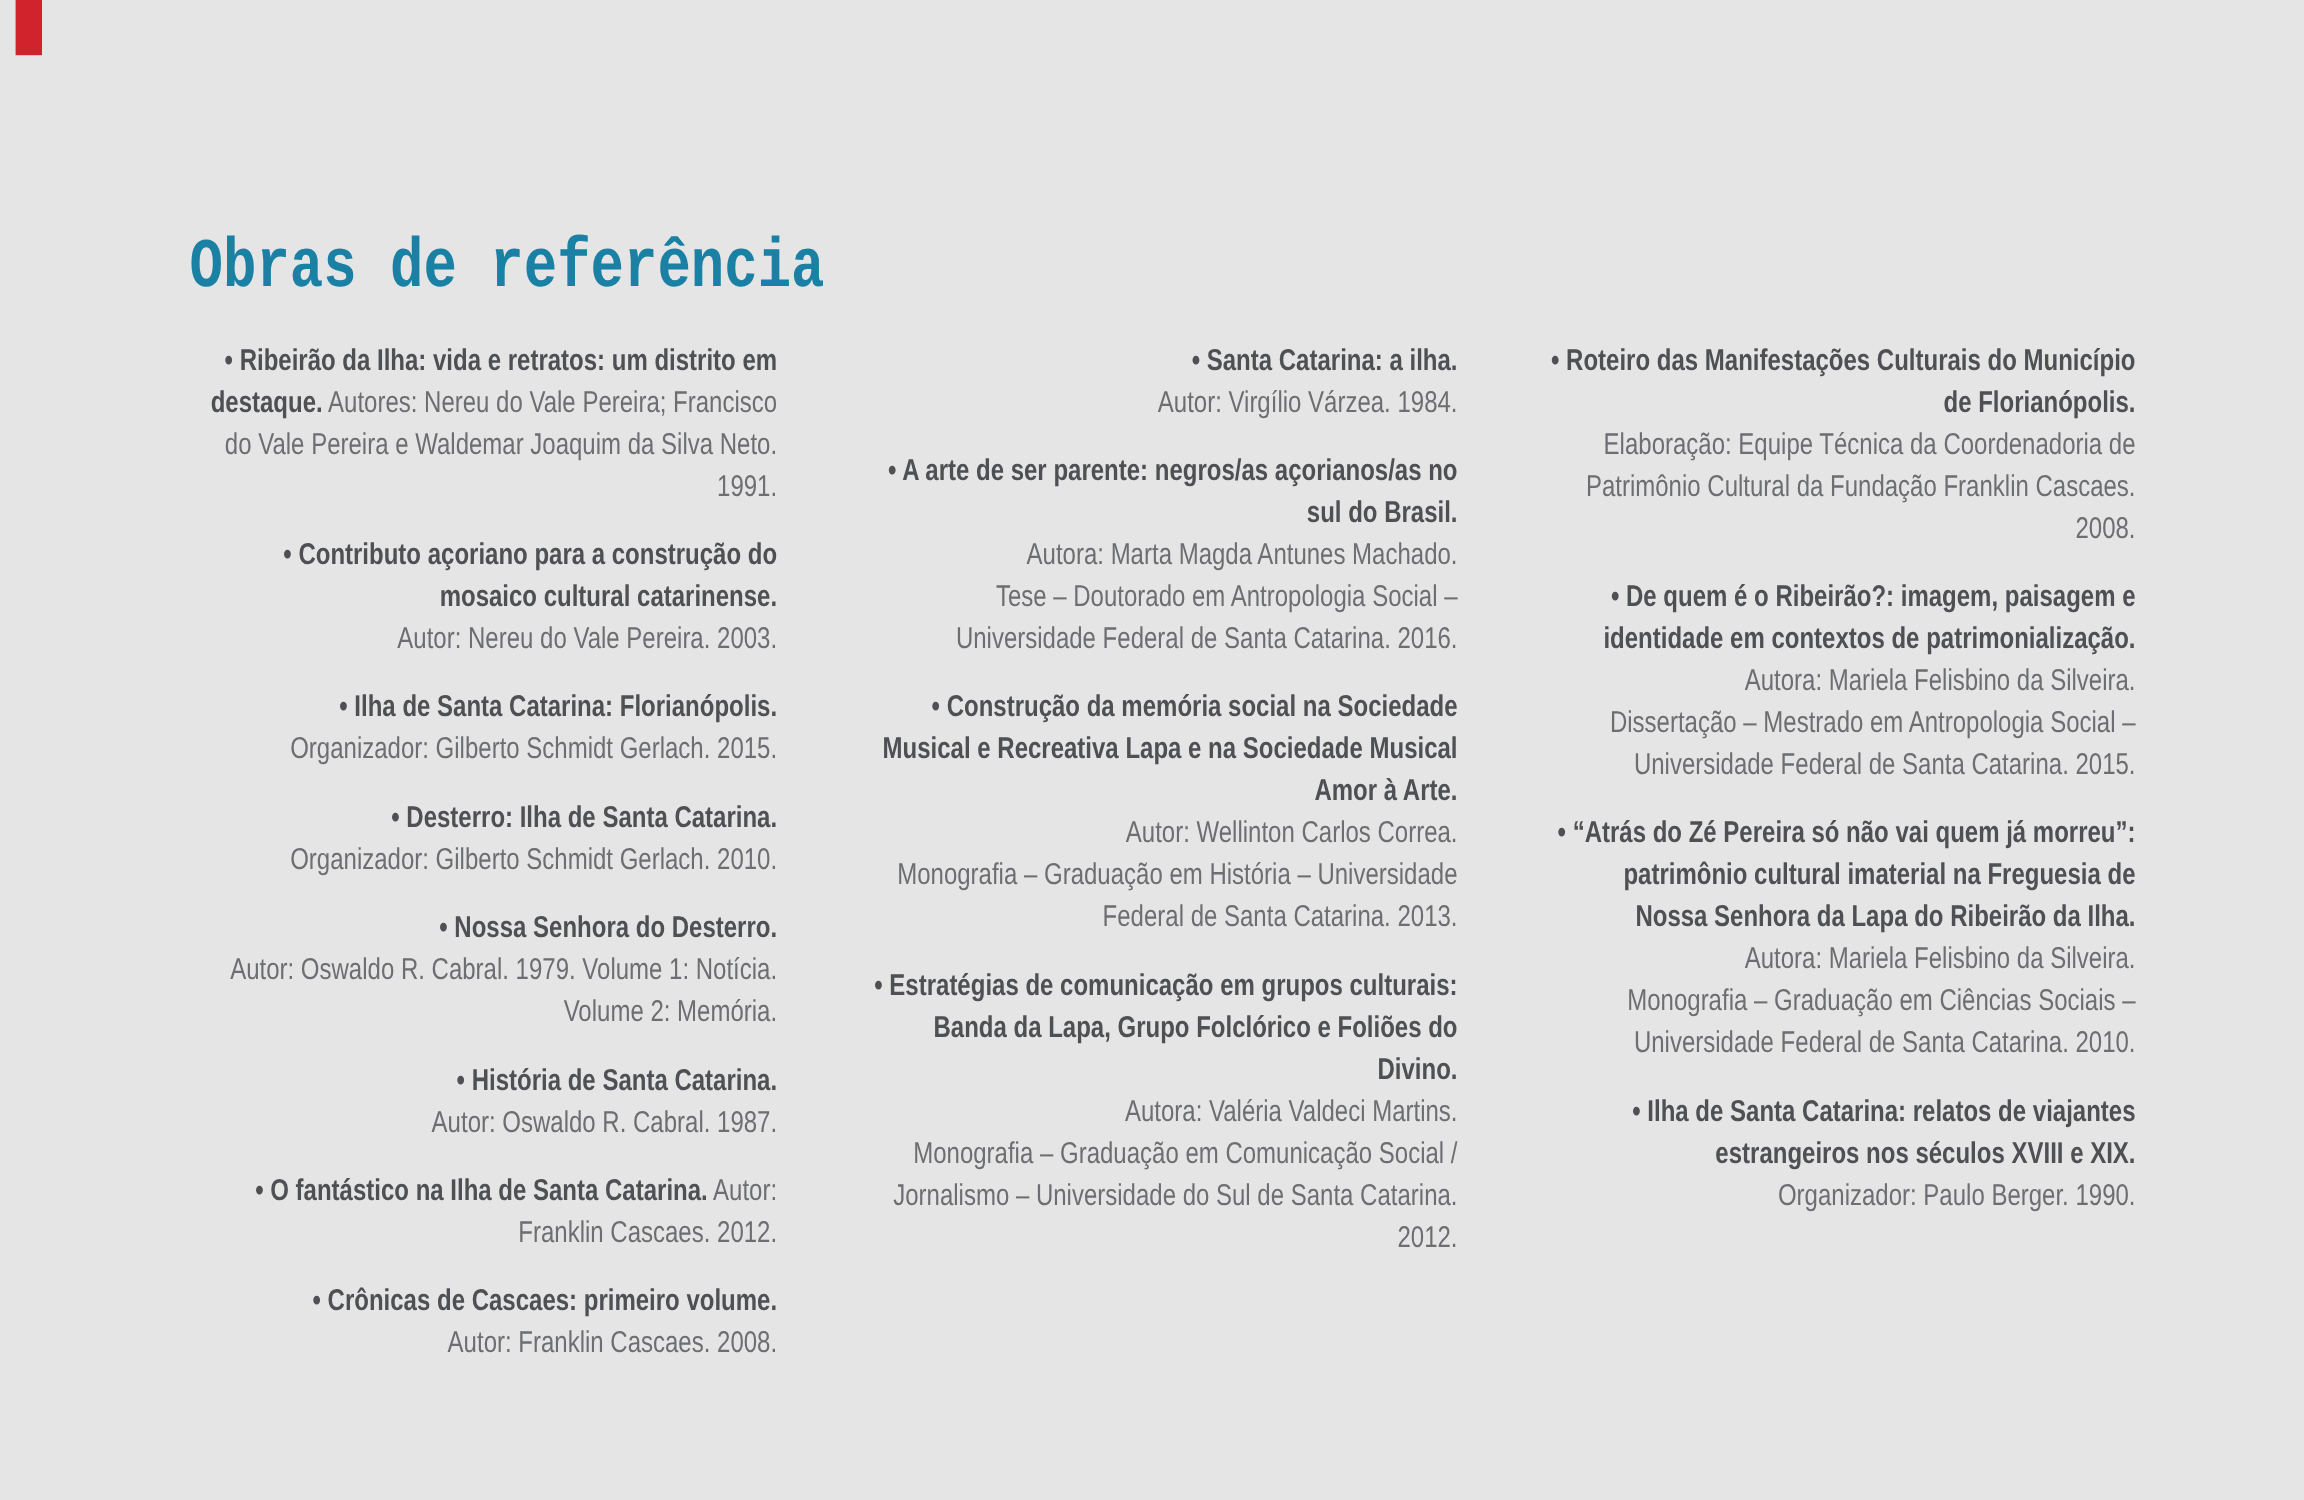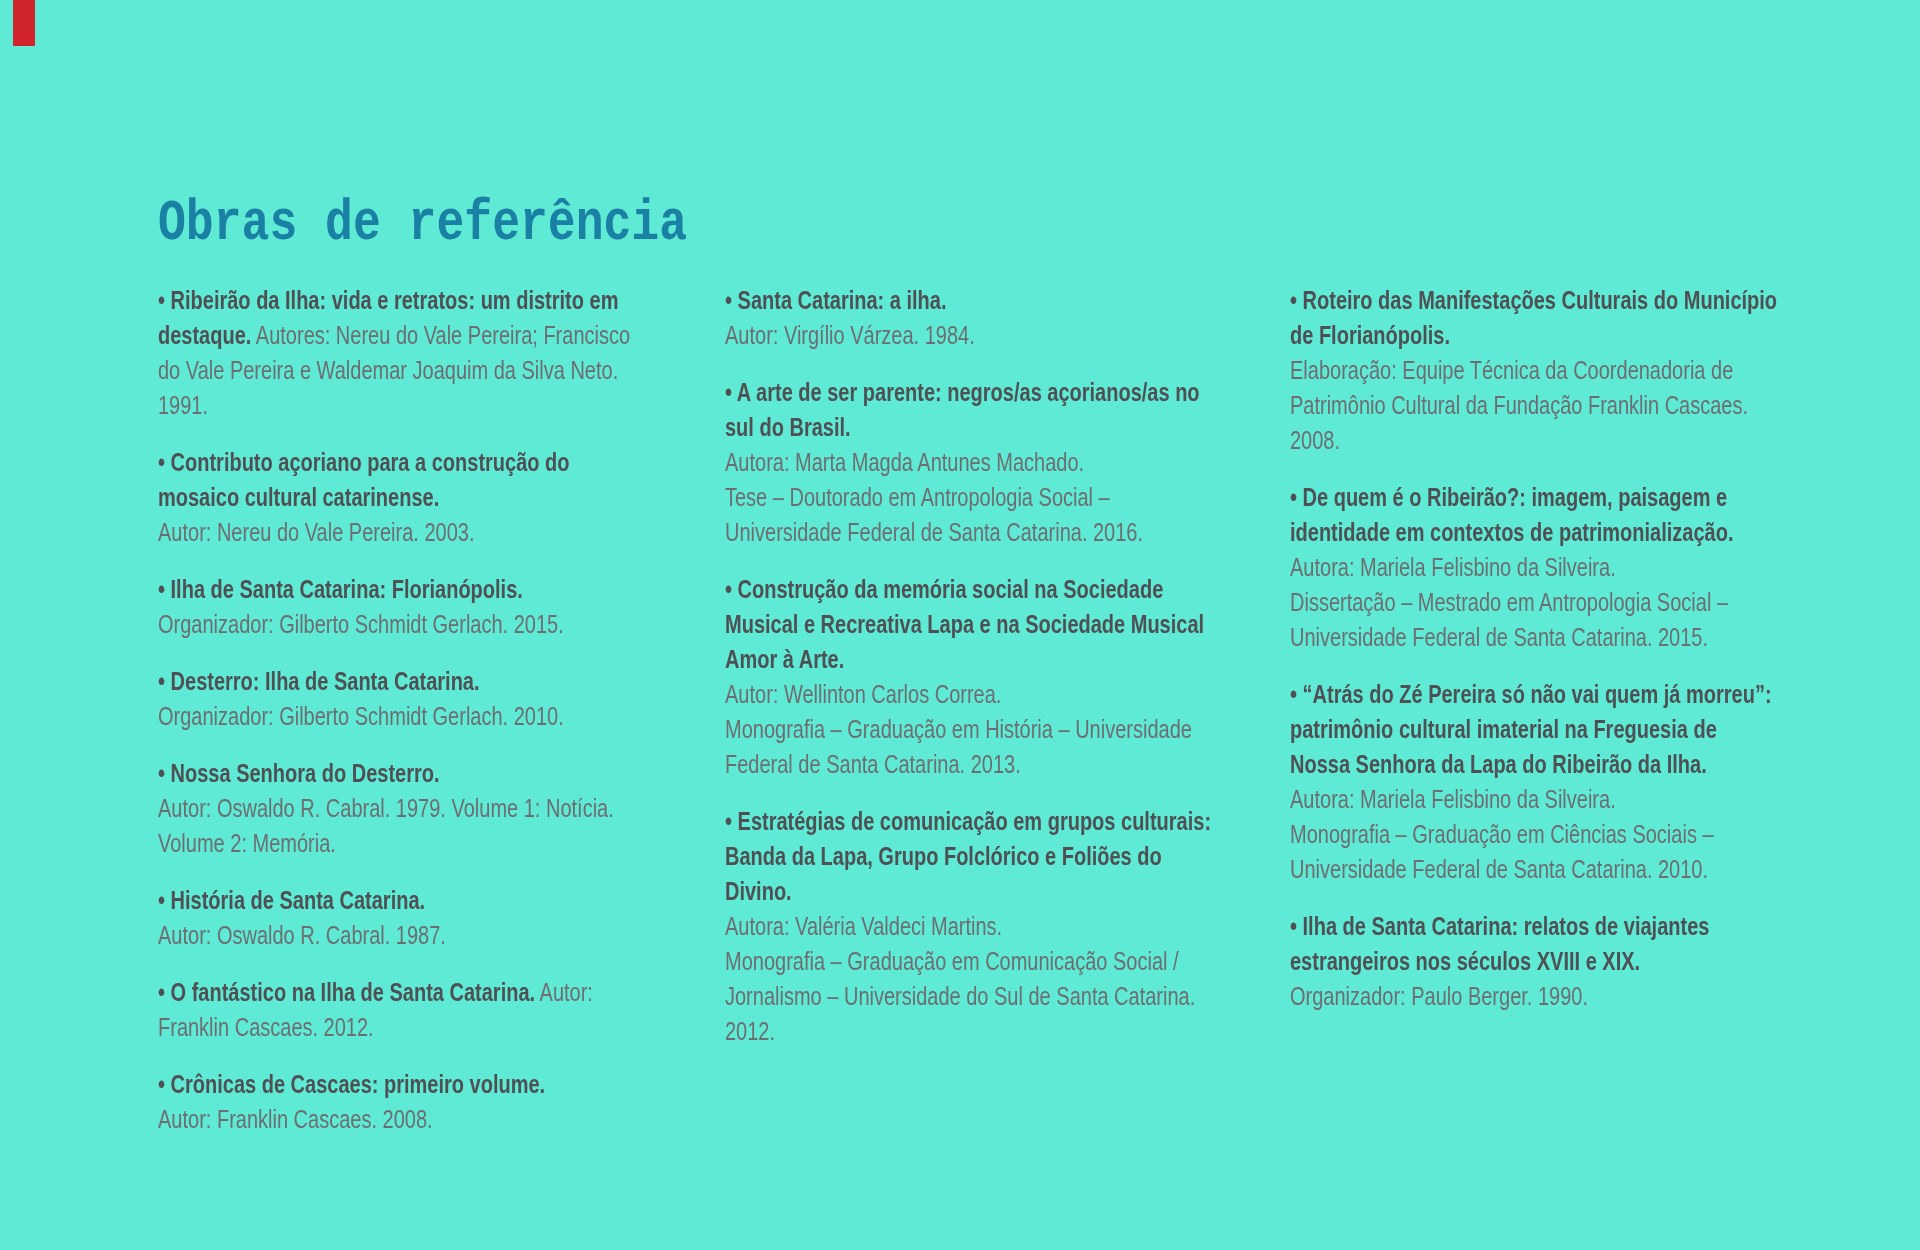--- a/index.html
+++ b/index.html
@@ -1,19 +1,19 @@
 <!DOCTYPE html>
 <html lang="pt"><head>
 <meta charset="utf-8">
 <title>Obras de referência</title>
 <style>
   html,body{margin:0;padding:0;background:#ffffff;}
   #page{
-    position:relative;width:1920px;height:1250px;background:#5eead4;
-    overflow:hidden;font-family:"Liberation Sans",sans-serif;
+    position:relative;width:1920px;height:1250px;background:#e5e5e5;
+    overflow:hidden;font-family:"Liberation Sans",sans-serif;text-align:right;
   }
   #corner-tab{
     position:absolute;left:13px;top:0;width:22px;height:46px;background:#d0232b;
   }
   #page-title{
     position:absolute;left:158px;top:150px;
     font-family:"Liberation Mono",monospace;
     font-size:58px;font-weight:700;line-height:1.2;
     color:#1b81a4;white-space:nowrap;
     transform:scaleX(0.80);transform-origin:left top;

